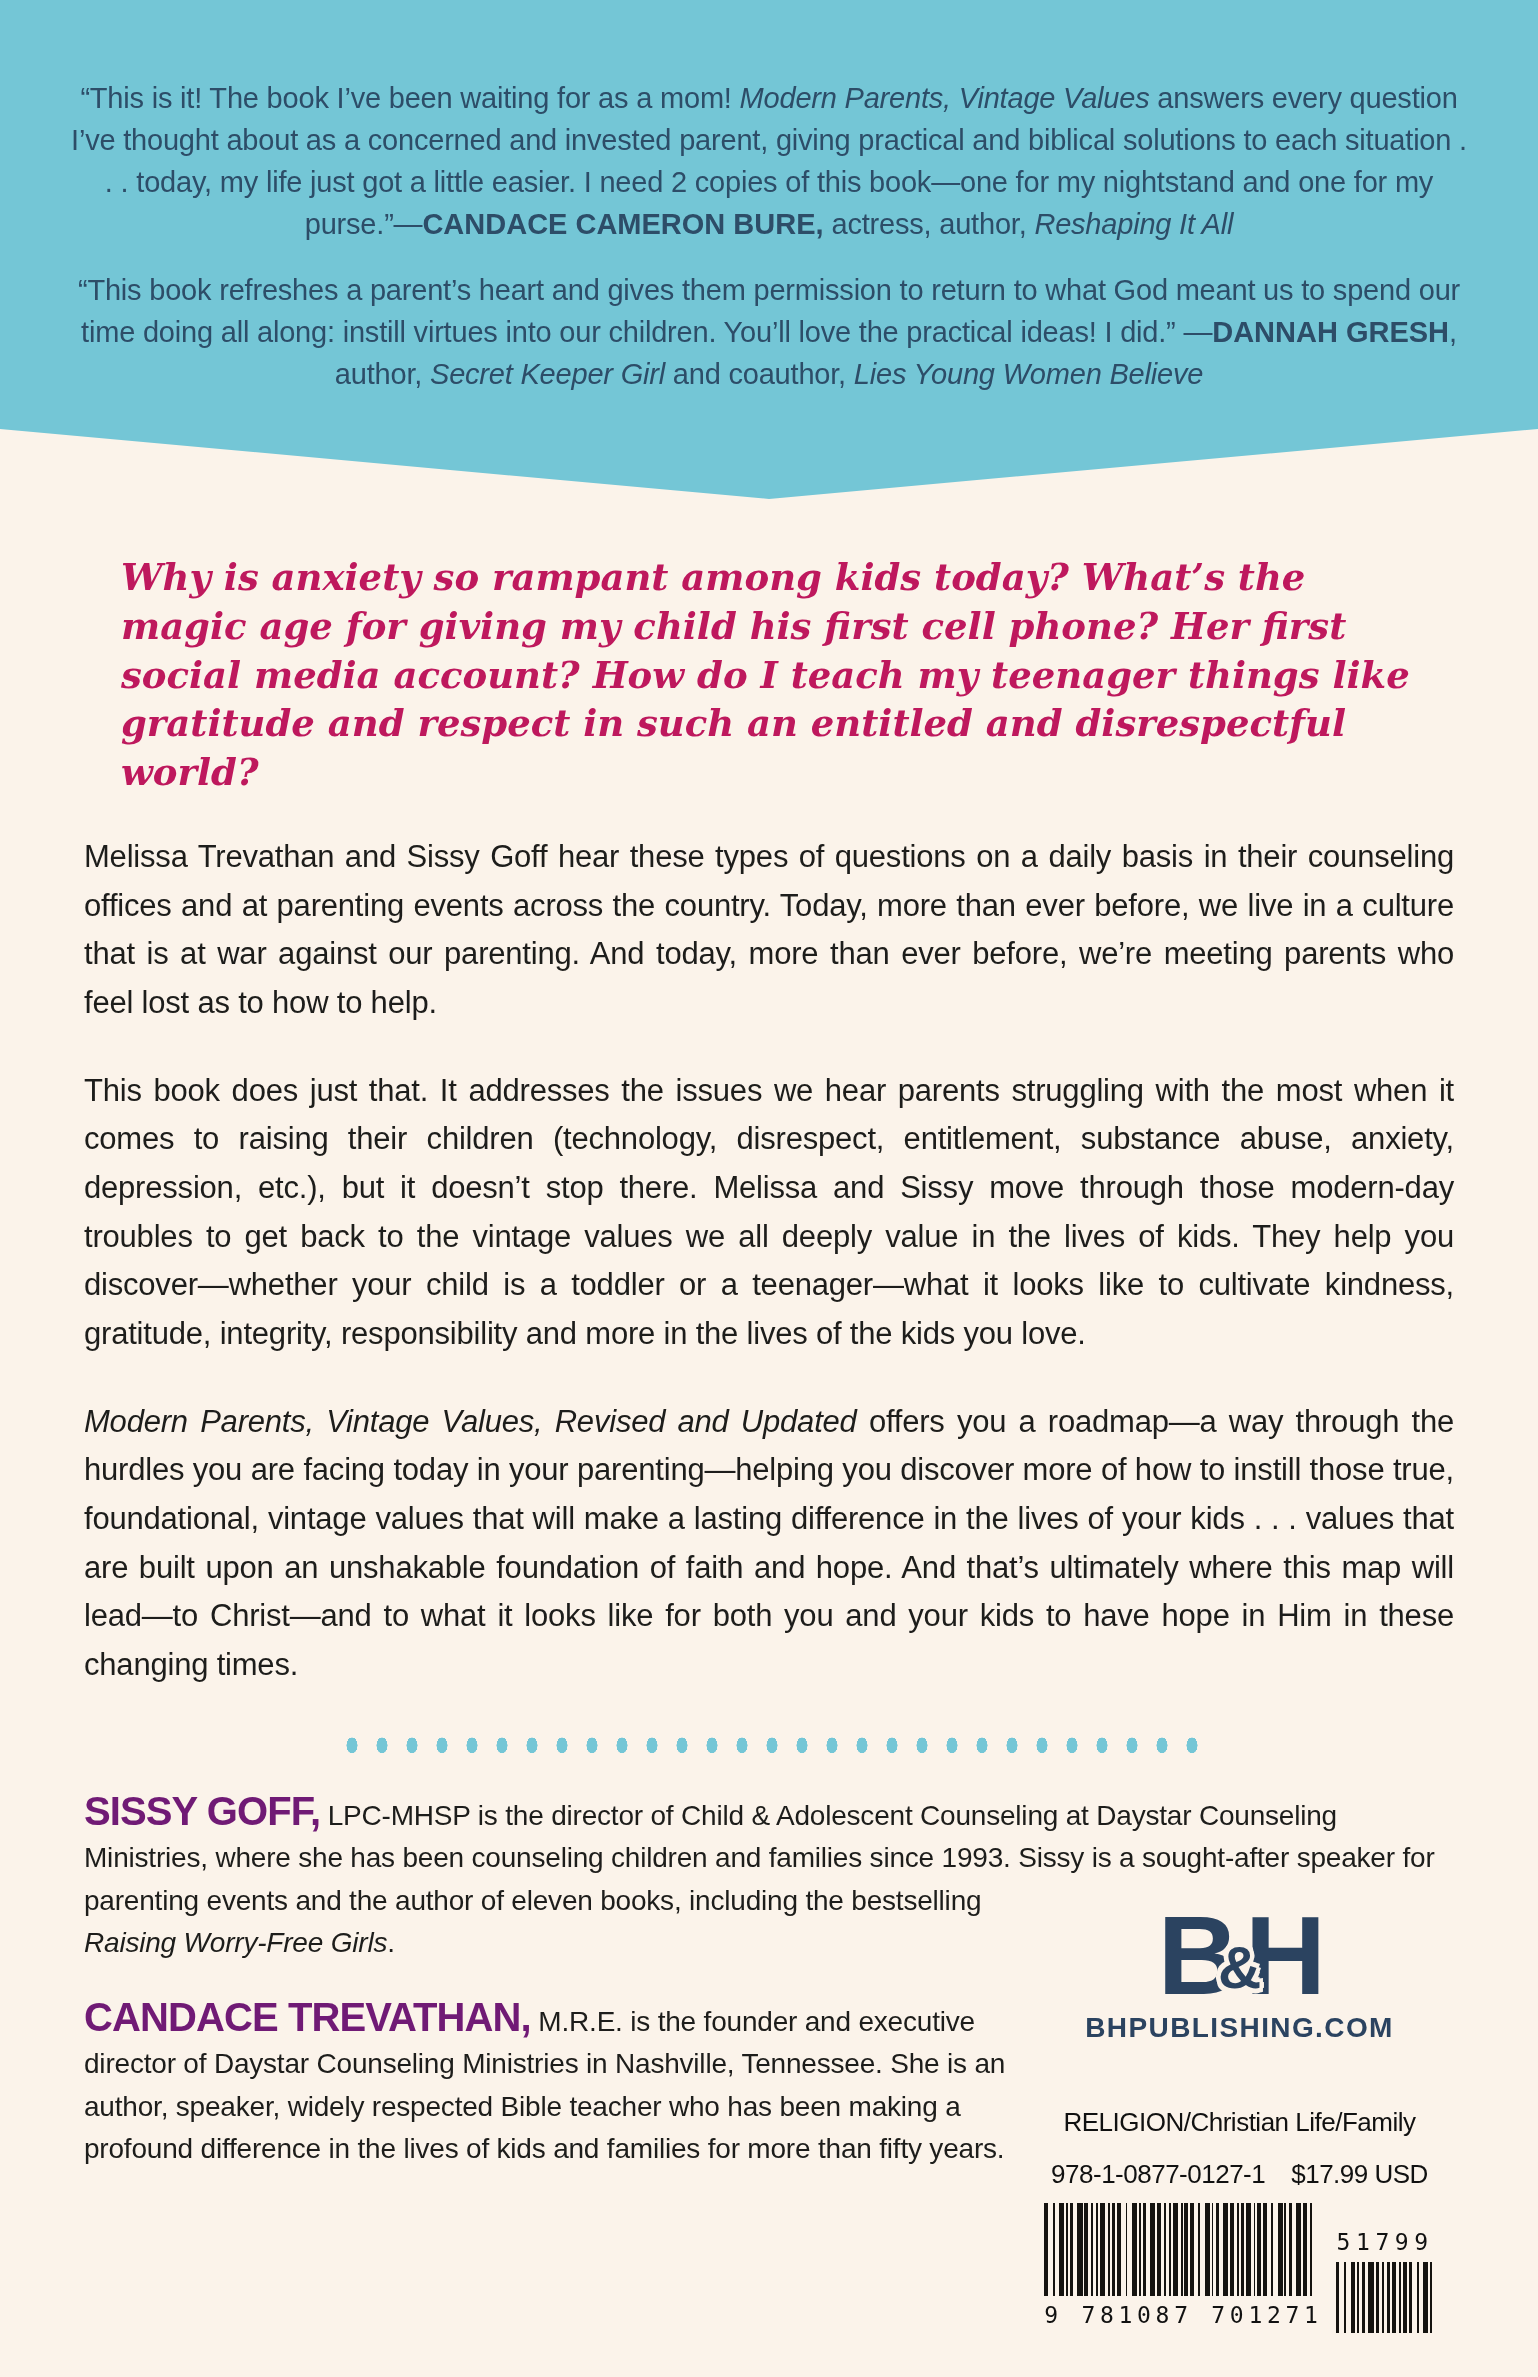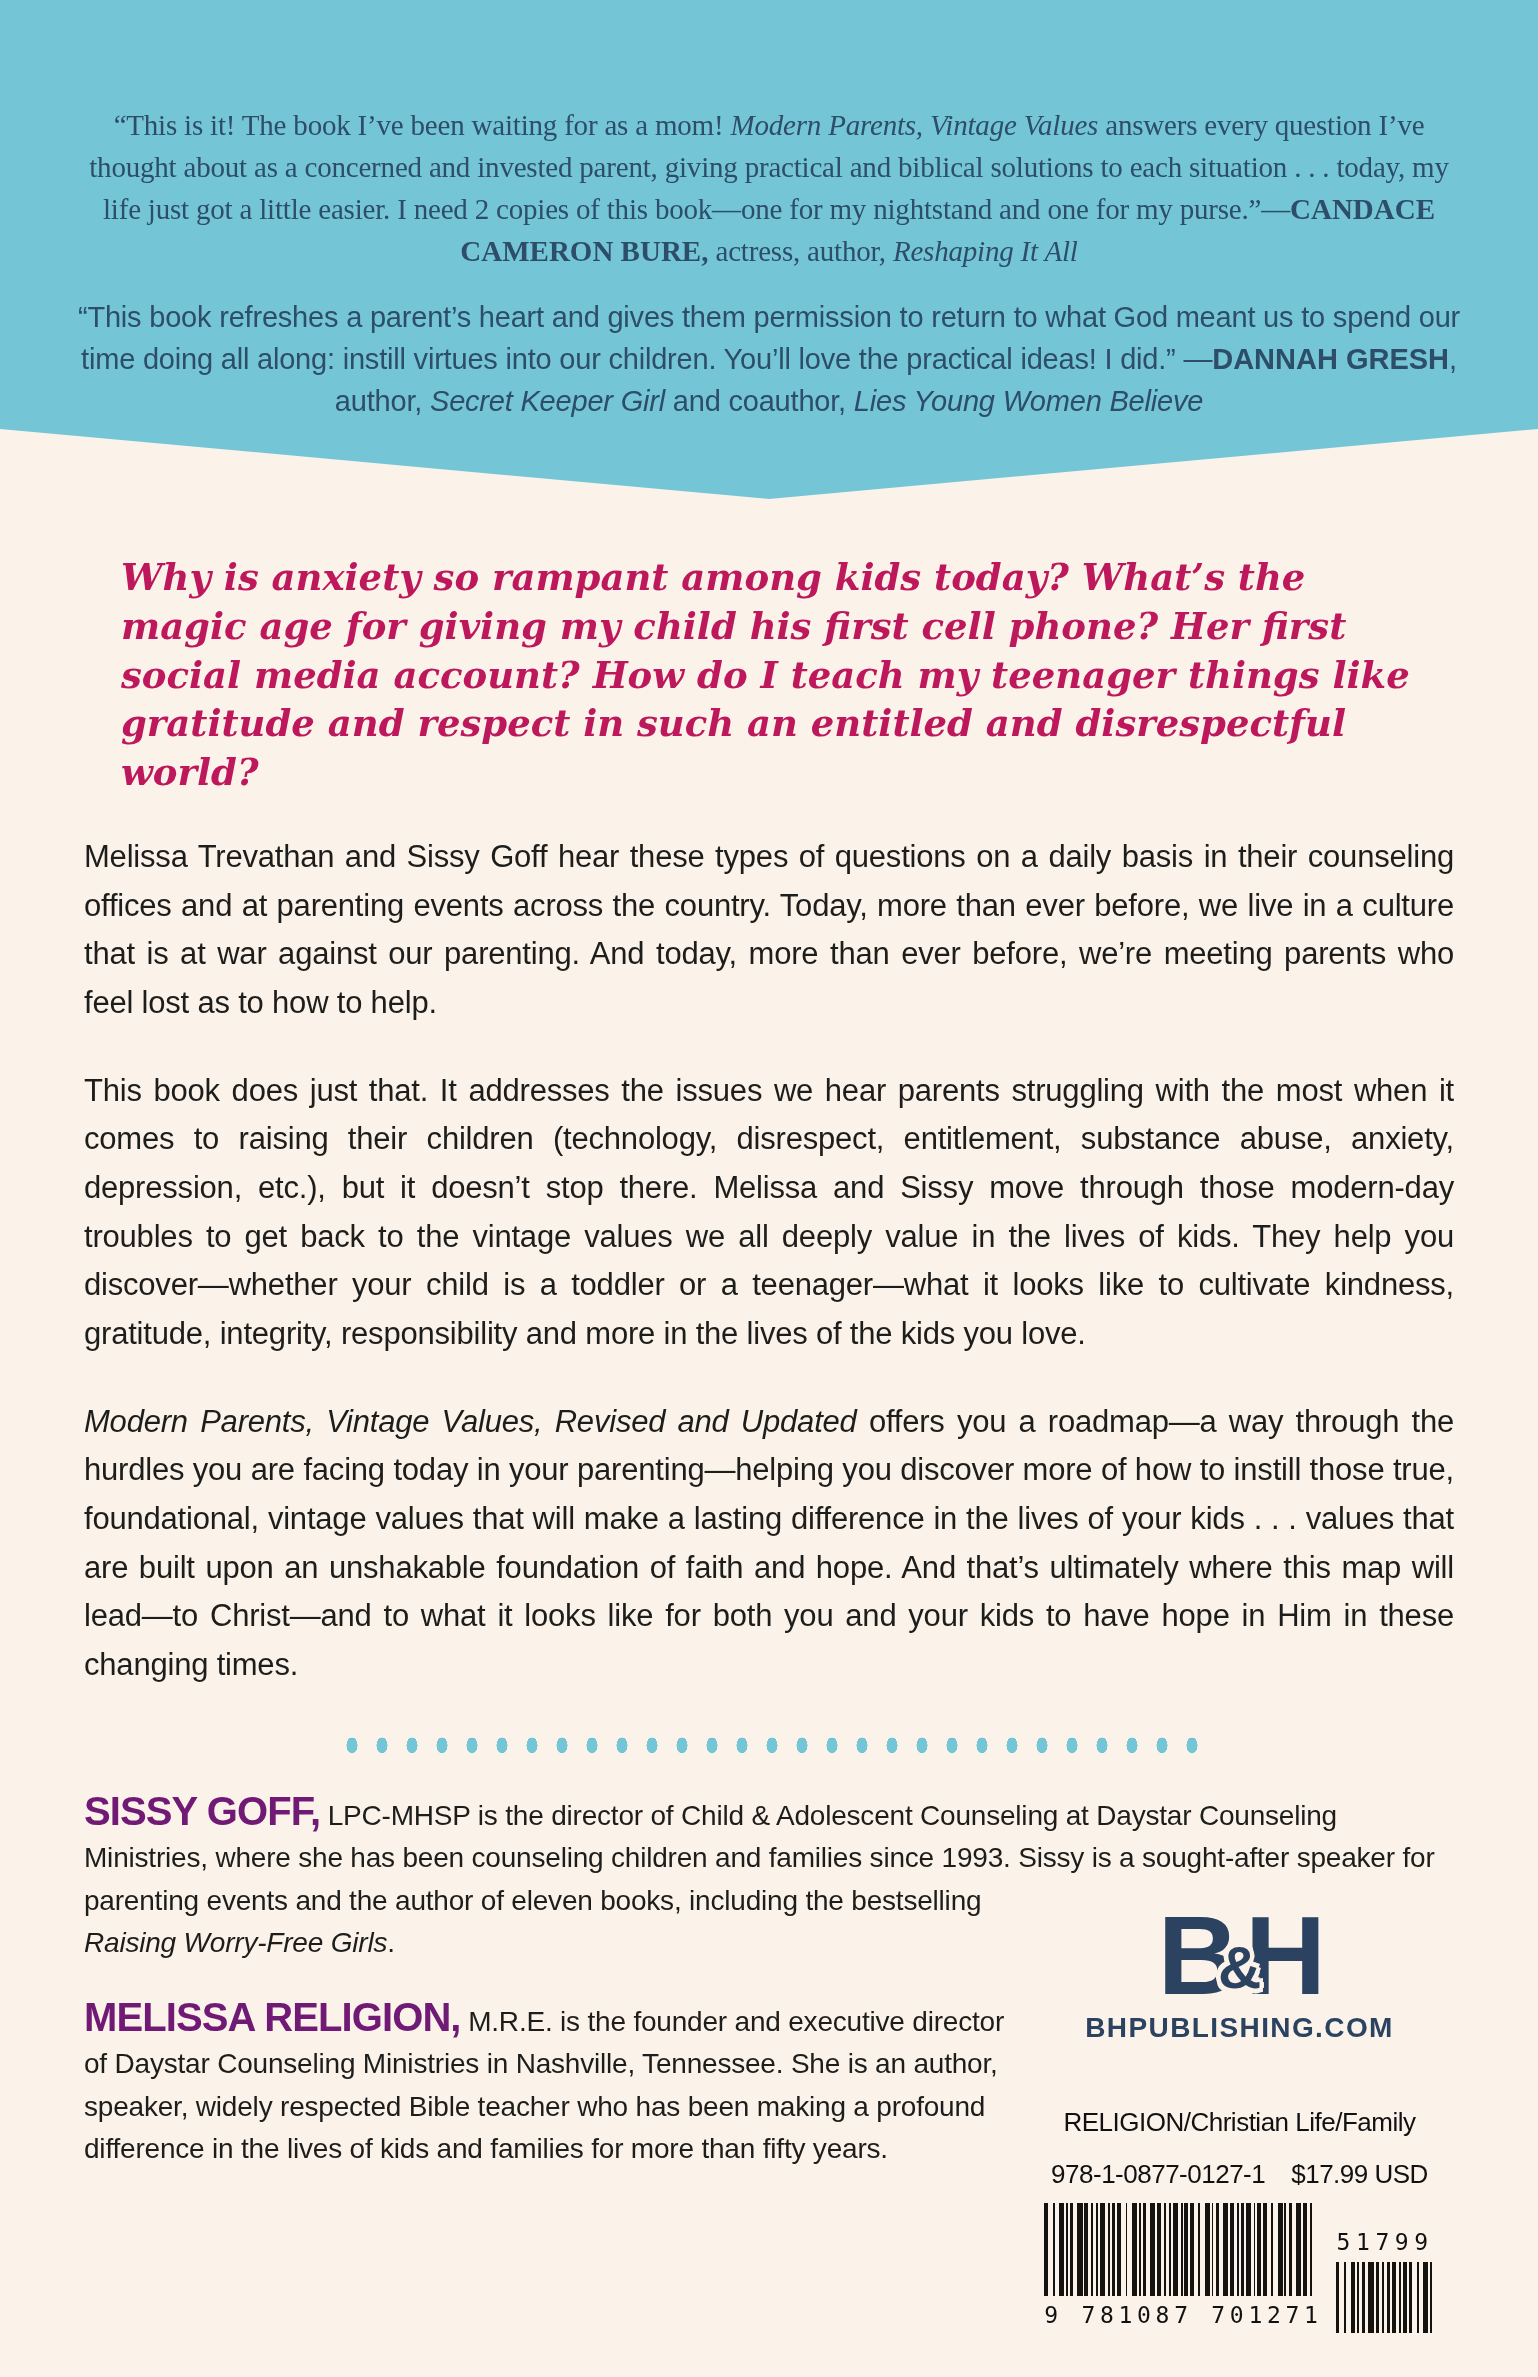--- a/index.html
+++ b/index.html
@@ -17,21 +17,21 @@
     background:#74C6D6;
     clip-path:polygon(0 0,1538px 0,1538px 429px,769px 499px,0 429px);
   }
   .quote{
     width:1398px;margin:0 auto;
     text-align:center;
     font-size:29px;line-height:1.45;
     letter-spacing:-0.2px;
     color:#2D4D68;
   }
-  .quote-1{padding-top:104px;font-family:Liberation Serif, serif;}
+  .quote-1{padding-top:77px;}
   .quote-2{margin-top:24px;}
   .quote .i{font-style:italic;}
   .quote .b{font-weight:bold;letter-spacing:0;}
   
   .headline{
     width:1296px;margin:54px auto 4px;
     text-align:left;
     font-family:"DejaVu Serif",serif;
     font-style:italic;font-weight:bold;
     font-size:37px;line-height:1.32;
@@ -230,17 +230,17 @@
                 <span style="width: 1.9px; margin-right: 2.8px;"></span>
               </div>
           </div>
         </div>
       </div>
     </div>
   </div>
 
   <p class="bio bio-1"><span class="bio-name">SISSY GOFF,</span><span> LPC-MHSP is the director of Child &amp; Adolescent Counseling at Daystar Counseling Ministries, where she has been counseling children and families since 1993. Sissy is a sought-after speaker for parenting events and the author of eleven books, including the bestselling </span><span class="i">Raising Worry-Free Girls</span><span>.</span></p>
 
-  <p class="bio bio-2"><span class="bio-name">MELISSA RELIGION,</span><span> M.R.E. is the founder and executive director of Daystar Counseling Ministries in Nashville, Tennessee. She is an author, speaker, widely respected Bible teacher who has been making a profound difference in the lives of kids and families for more than fifty years.</span></p>
+  <p class="bio bio-2"><span class="bio-name">CANDACE TREVATHAN,</span><span> M.R.E. is the founder and executive director of Daystar Counseling Ministries in Nashville, Tennessee. She is an author, speaker, widely respected Bible teacher who has been making a profound difference in the lives of kids and families for more than fifty years.</span></p>
 
 
 </div>
 
 
 </body></html>

